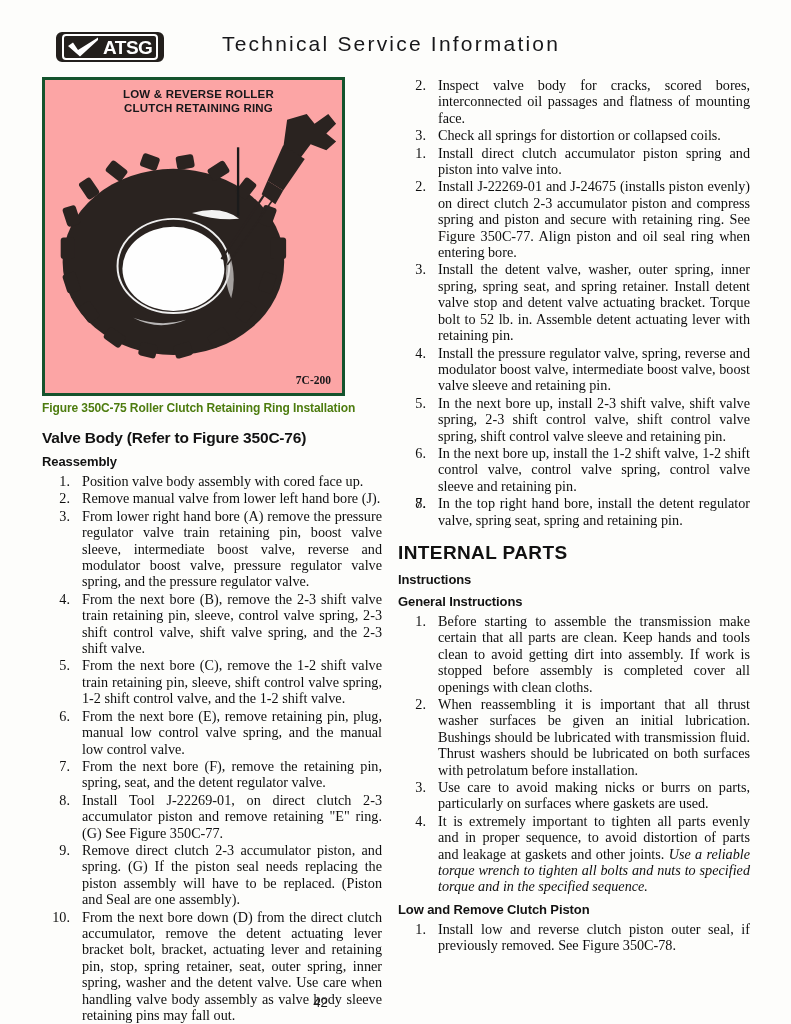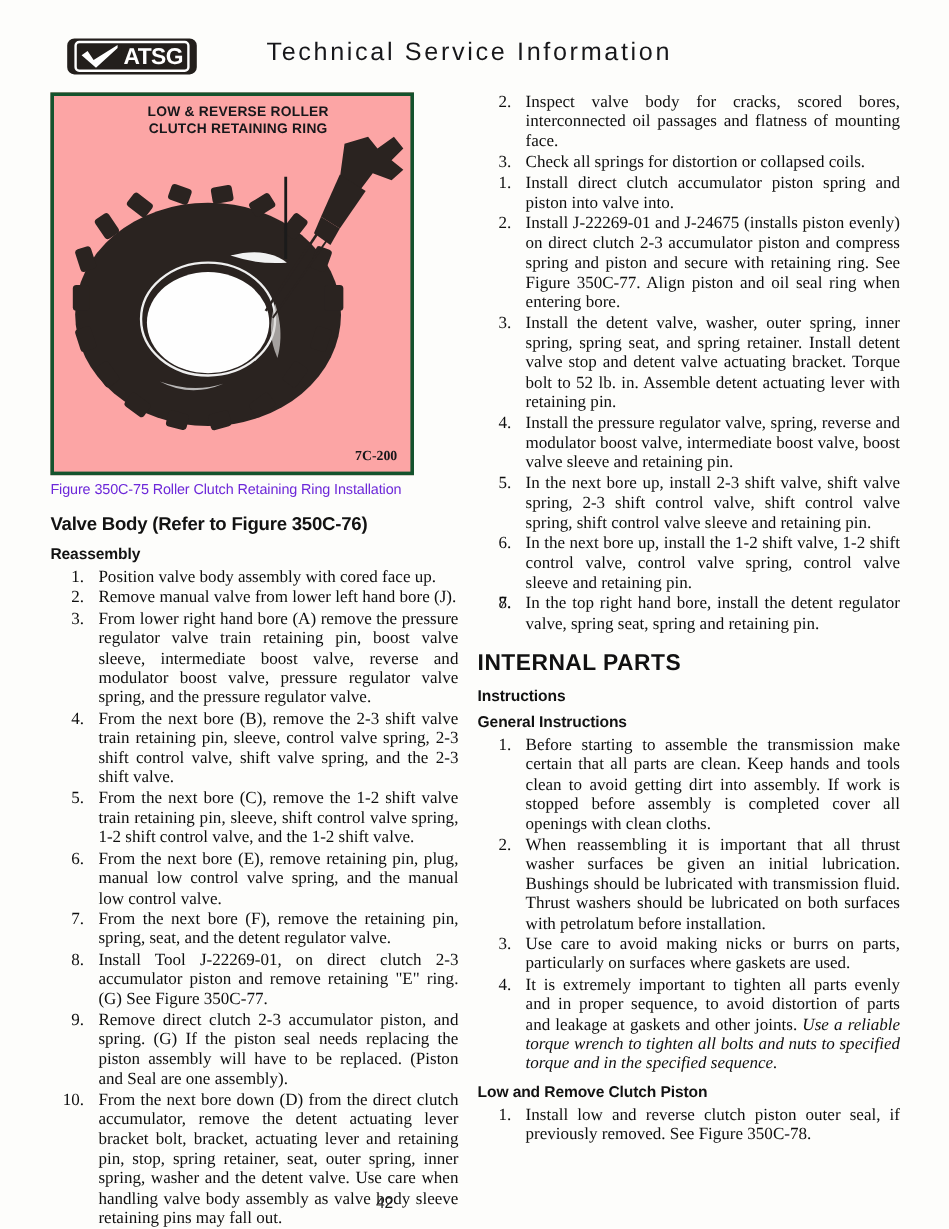--- a/index.html
+++ b/index.html
@@ -116,23 +116,23 @@
   }
   .fig-svg {
     position: absolute;
     left: 0; top: 0;
     width: 100%; height: 100%;
   }
   .fig-caption {
     width: 328px;
     margin-top: 5px;
     font-family: "Liberation Sans", sans-serif;
-    font-weight: normal;
+    font-weight: bold;
     font-size: 12px;
-    color: #6d28d9;
+    color: #4d7c0f;
     letter-spacing: -0.1px;
     white-space: nowrap;
   }
 
   
   h2.sec {
     font-family: "Liberation Sans", sans-serif;
     font-weight: bold;
     font-size: 15.5px;
     margin: 14px 0 3px 0;

